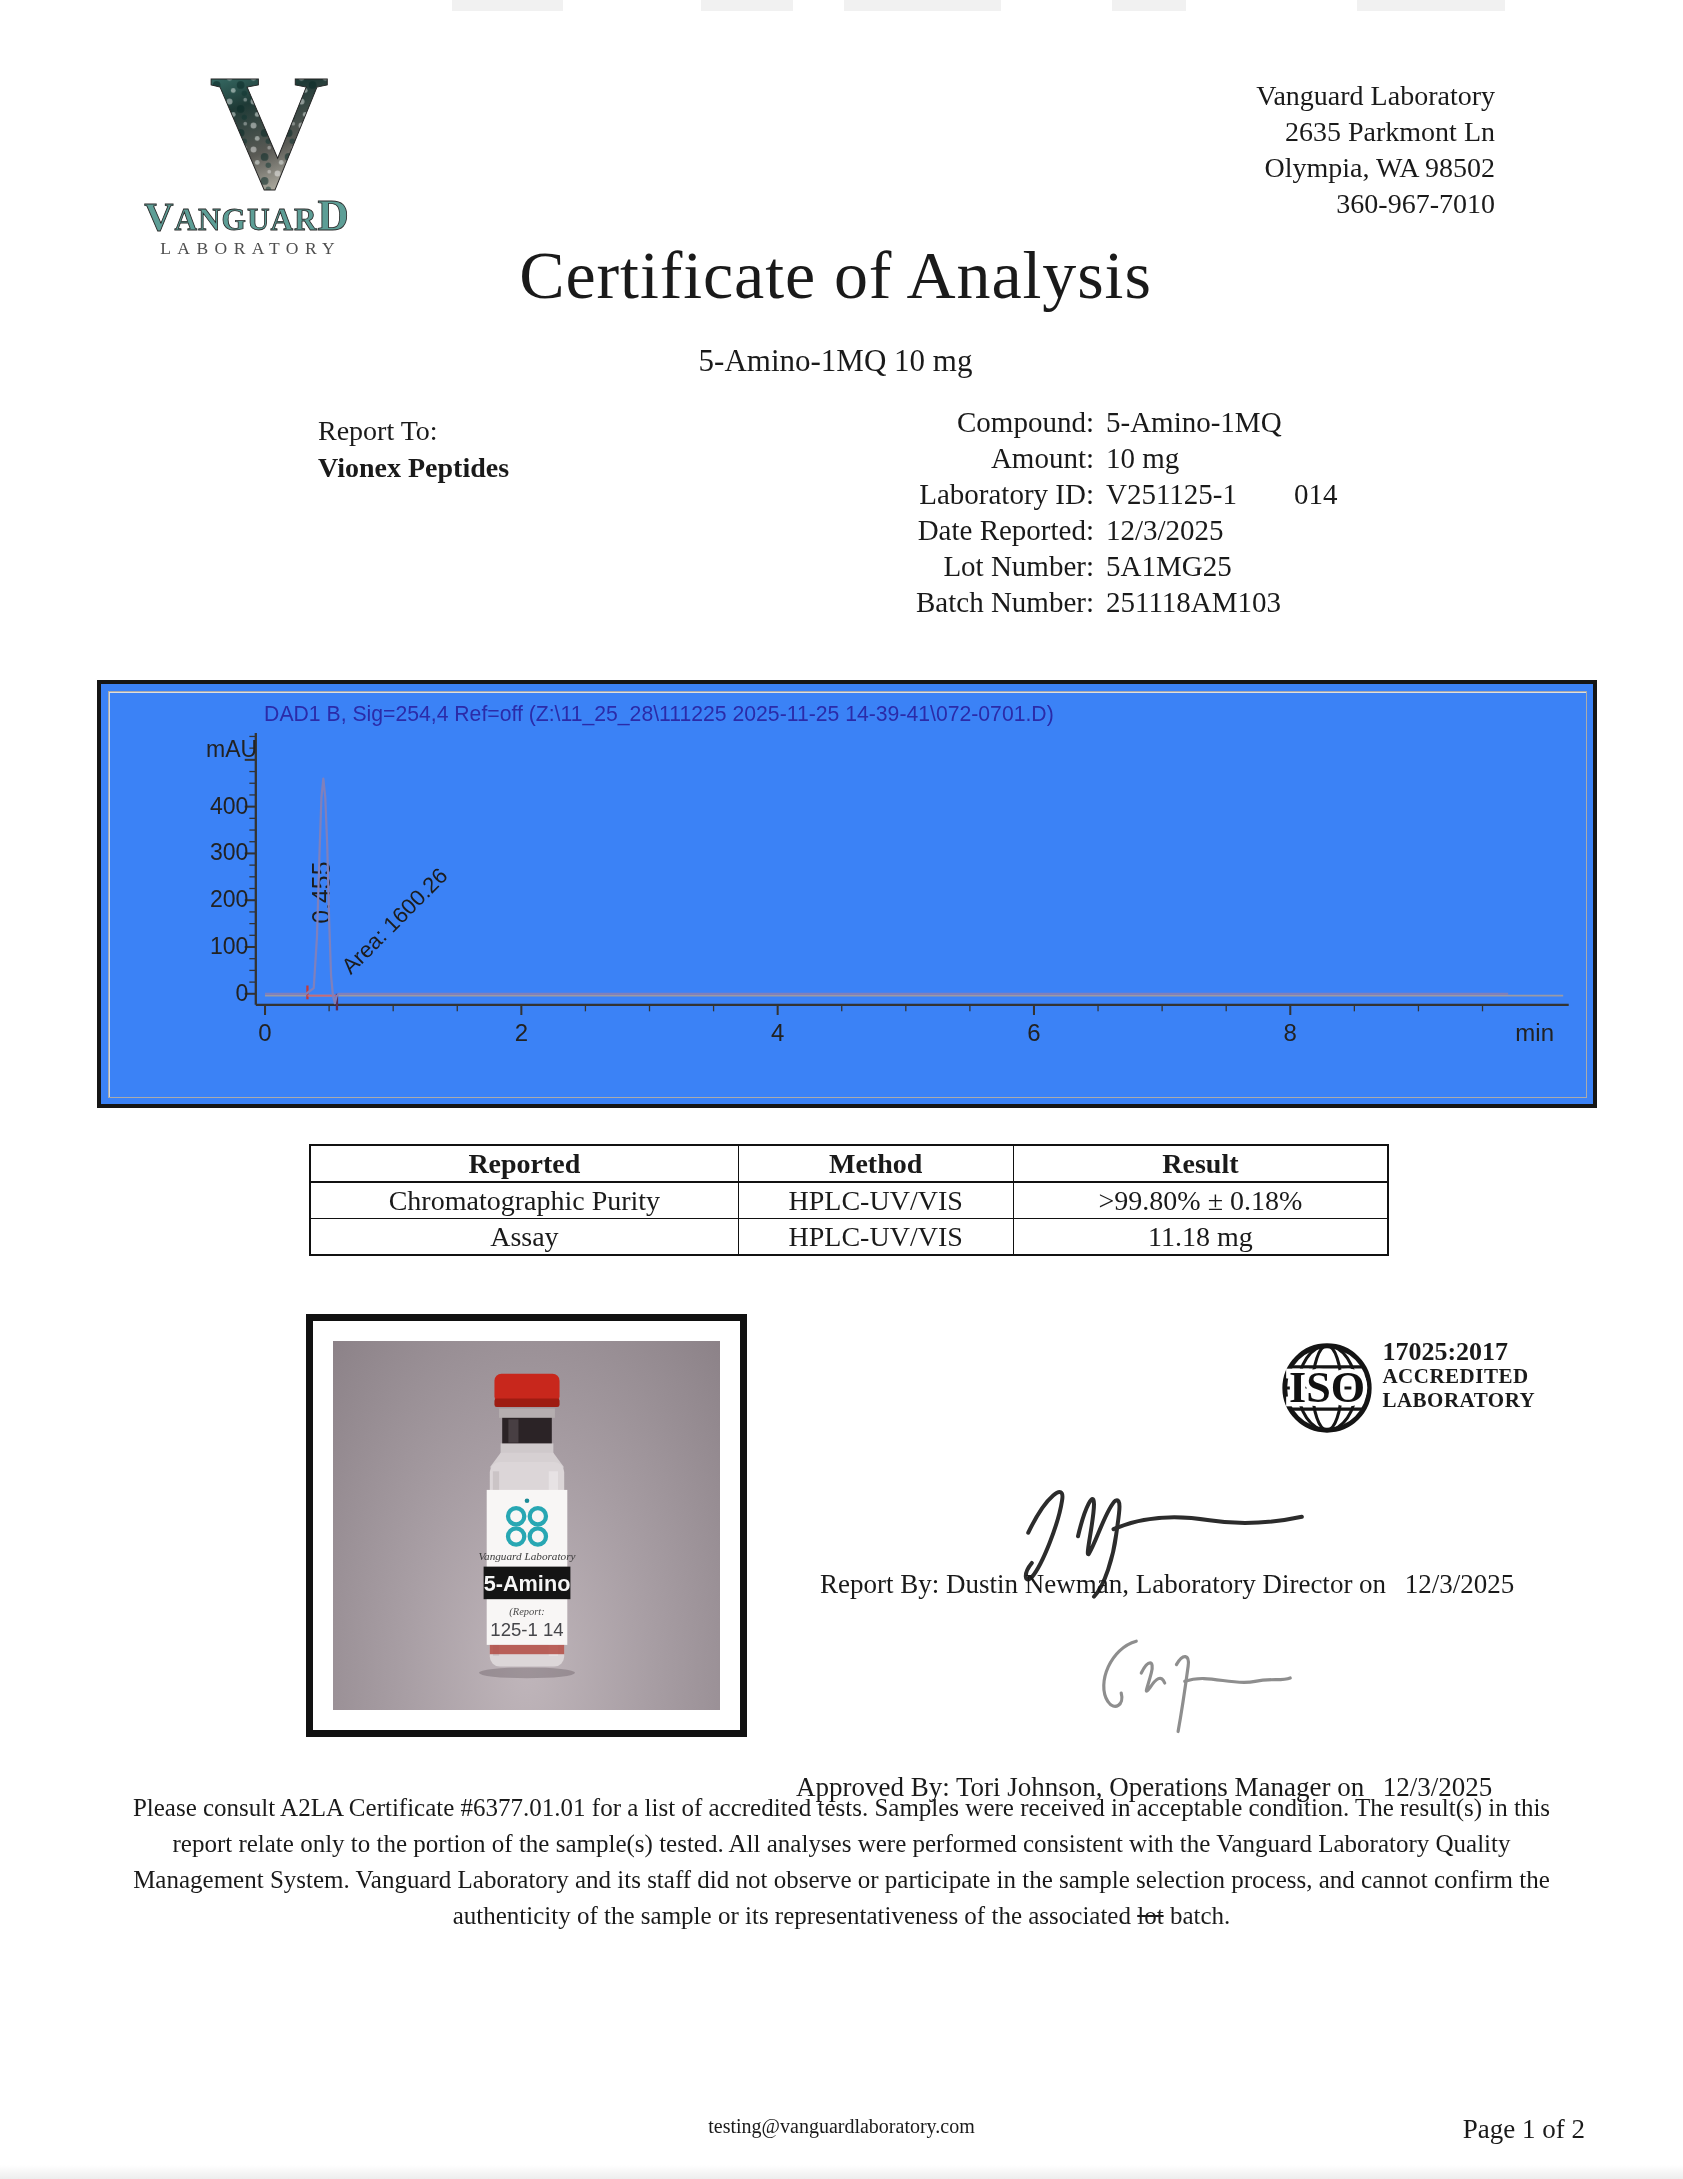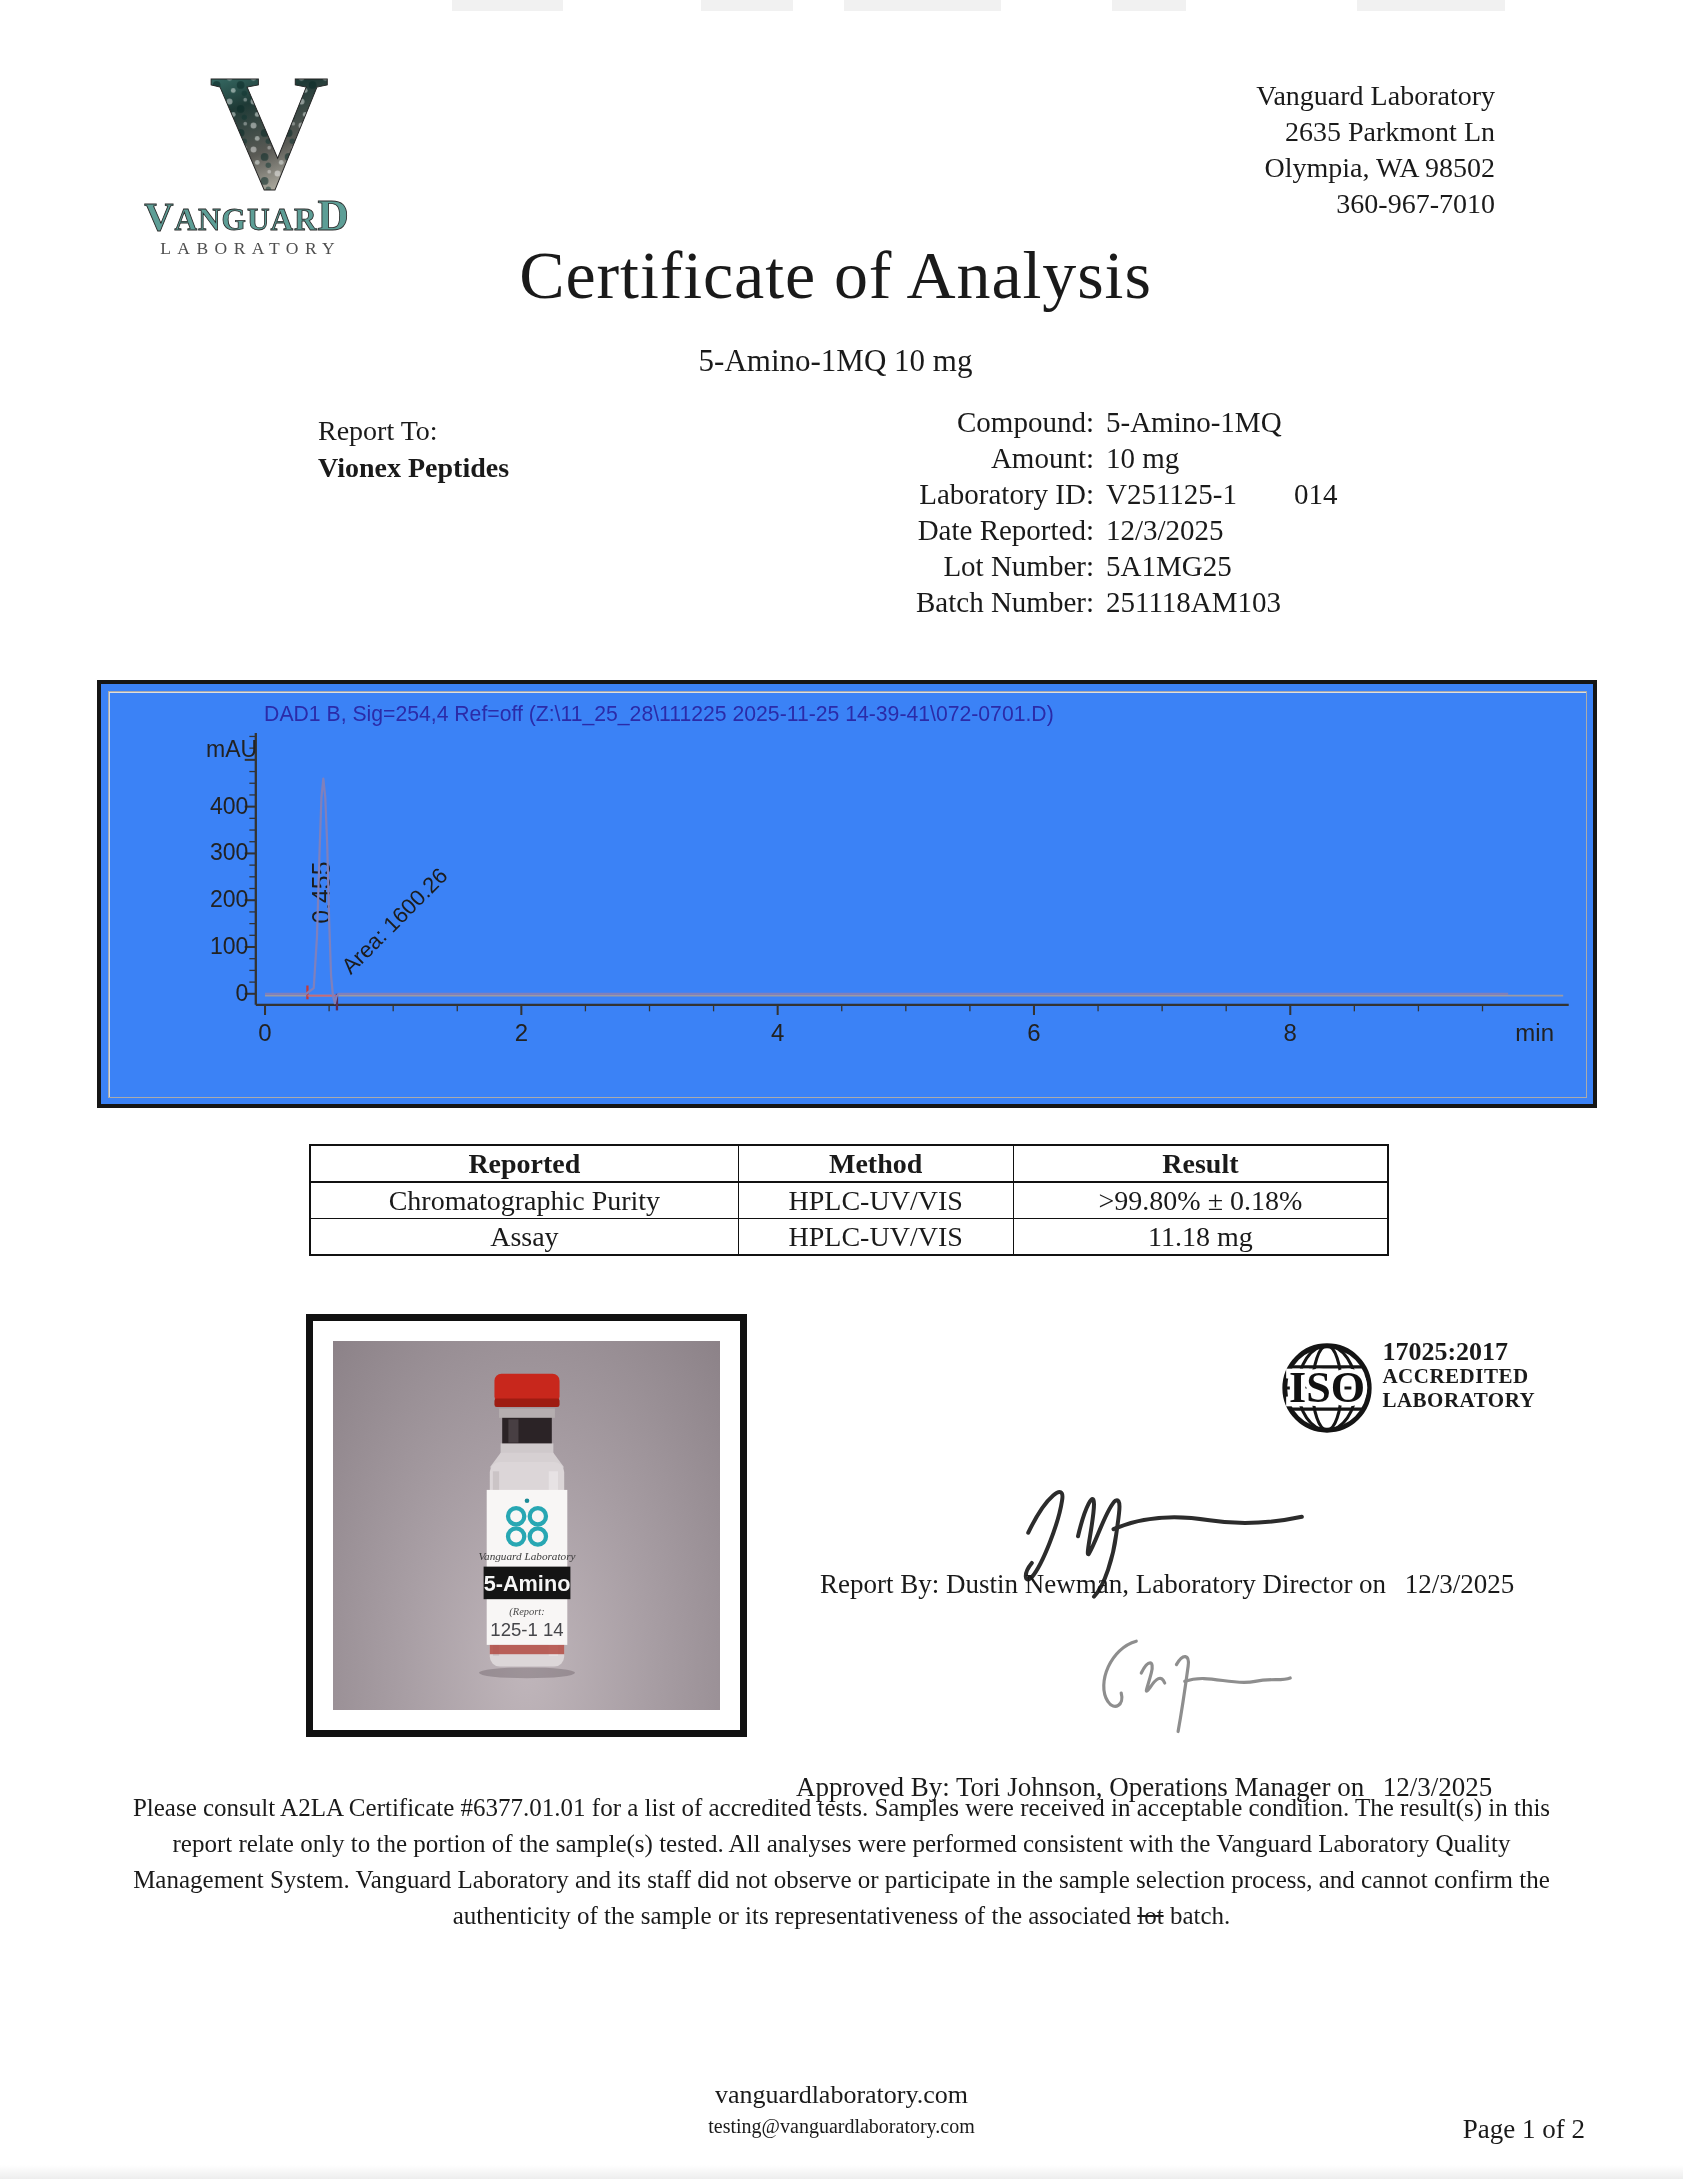--- a/index.html
+++ b/index.html
@@ -300,19 +300,18 @@
     </g>
   </svg>
   <div class="abs sigline2">
     <span>Approved By: Tori Johnson, Operations Manager on</span><span class="sig-date">12/3/2025</span>
   </div>
 
   <div class="abs disclaimer">
     <span>Please consult A2LA Certificate #6377.01.01 for a list of accredited tests. Samples were received in acceptable condition. The result(s) in this report relate only to the portion of the sample(s) tested. All analyses were performed consistent with the Vanguard Laboratory Quality Management System. Vanguard Laboratory and its staff did not observe or participate in the sample selection process, and cannot confirm the authenticity of the sample or its representativeness of the associated </span><s>lot</s><span> batch.</span>
   </div>
 
-  <div class="abs footer-site">vanguardlaboratory.com</div>
   <div class="abs footer-email">testing@vanguardlaboratory.com</div>
   <div class="abs page-num">Page 1 of 2</div>
 
   <div class="bottom-shade"></div>
 </div>
 
 
 </body></html>

